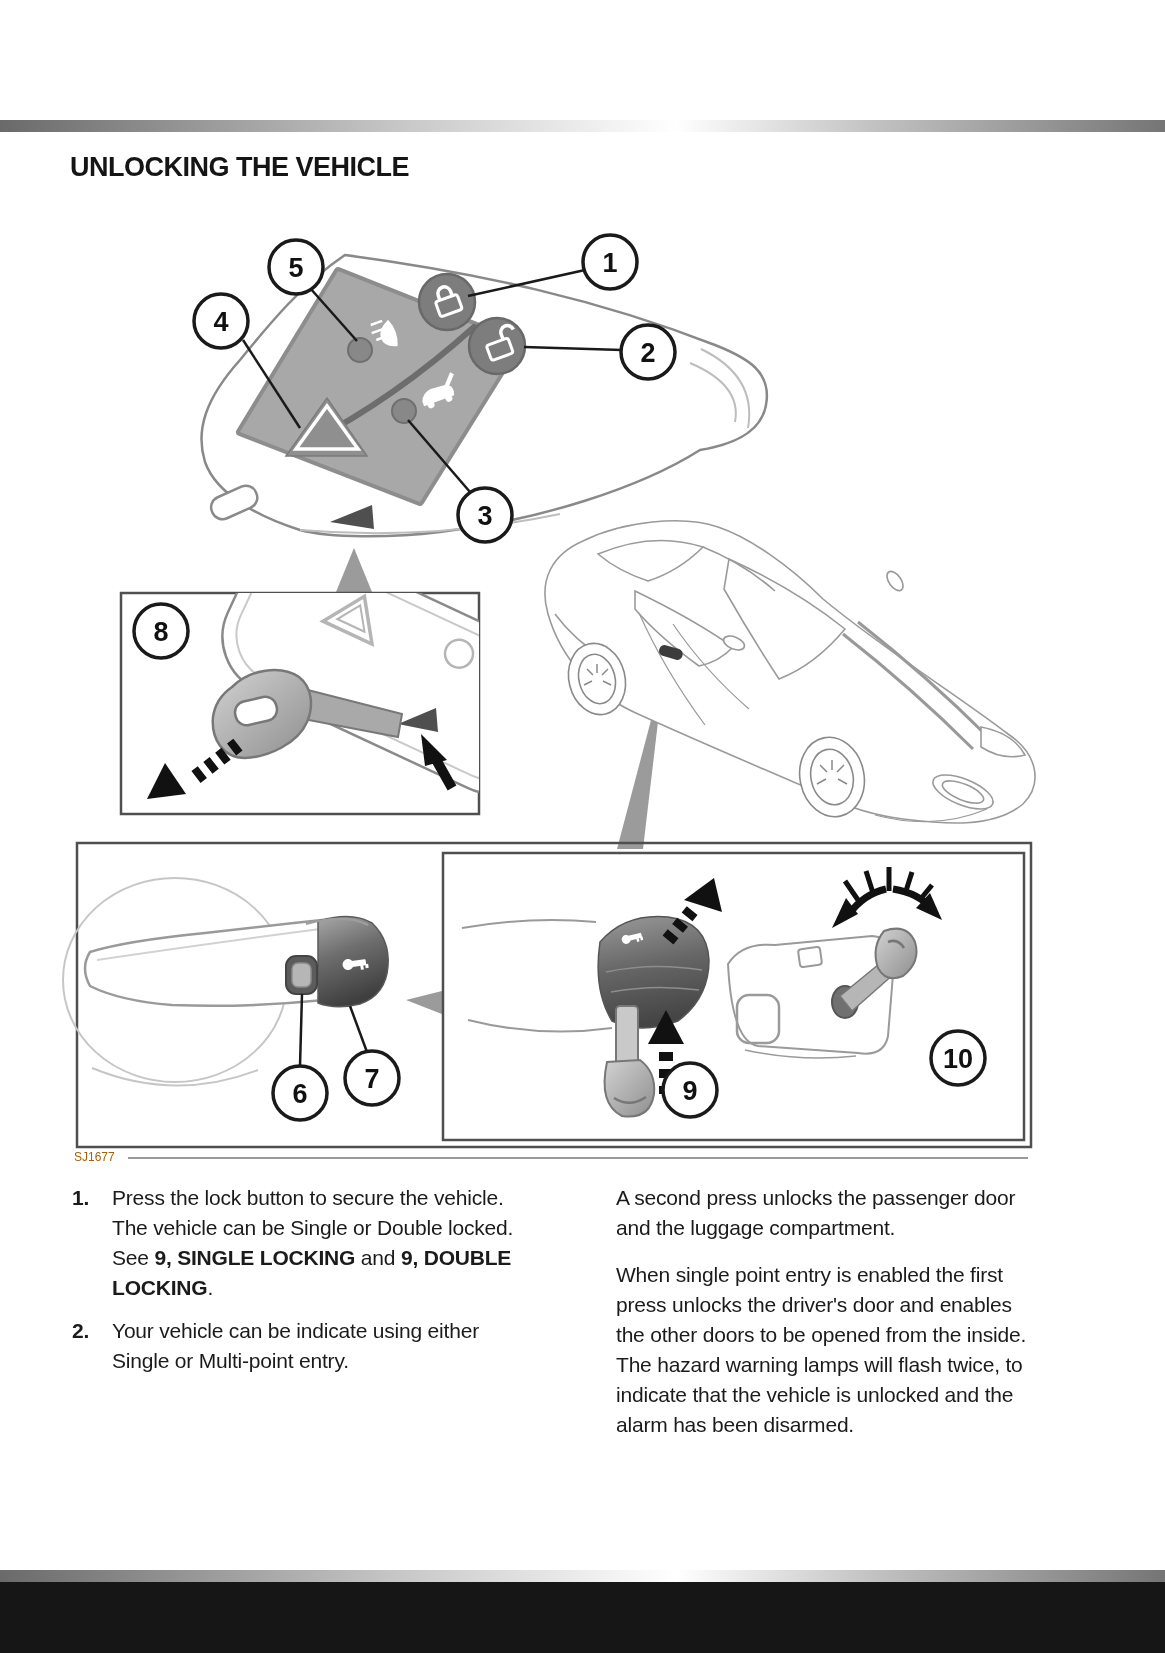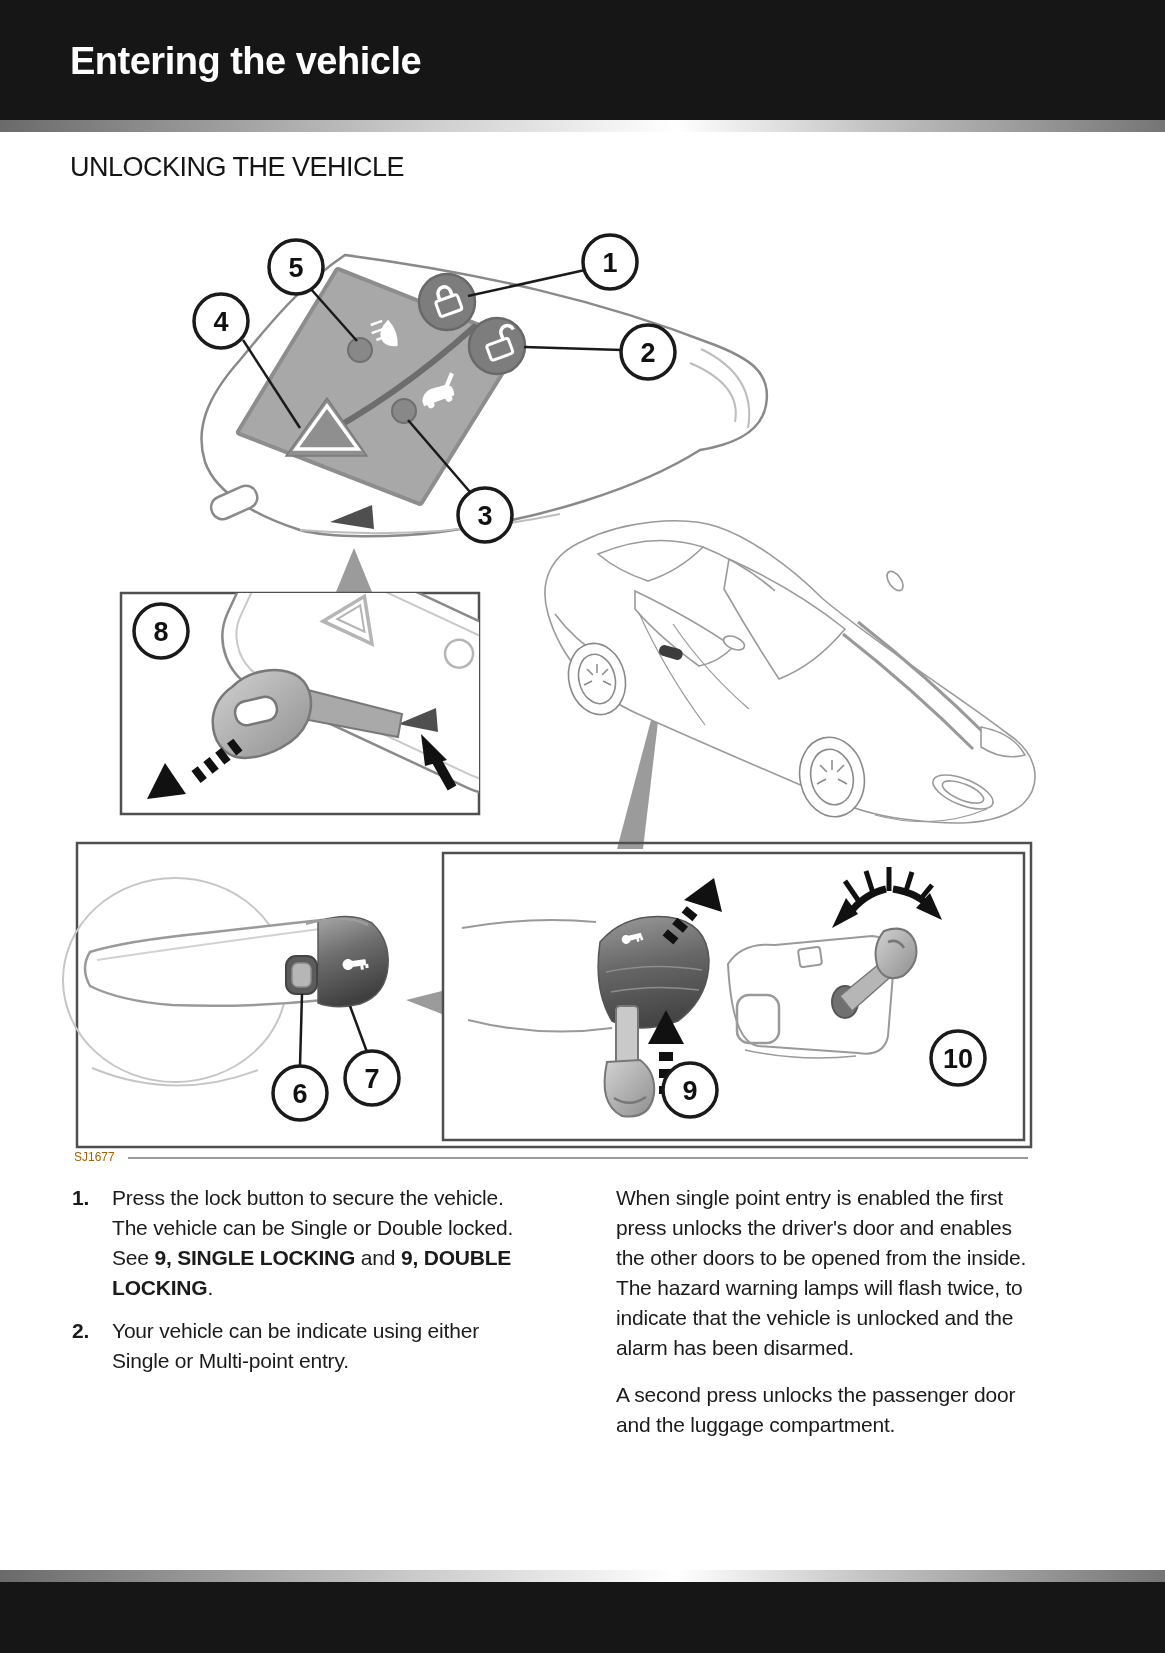--- a/index.html
+++ b/index.html
@@ -8,21 +8,21 @@
   
   .header-bar{position:absolute;left:0;top:0;width:1165px;height:120px;background:#161616;}
   .header-title{position:absolute;left:70px;top:40px;margin:0;color:#ffffff;
         font-size:38px;font-weight:bold;letter-spacing:-0.5px;}
   .metal{position:absolute;left:0;width:1165px;height:12px;
         background:linear-gradient(90deg,#6a6a6a 0%,#c9c9c9 35%,#ffffff 58%,#c2c2c2 75%,#757575 100%);}
   .metal.top{top:120px;}
   .metal.bottom{top:1570px;}
   
   .section-title{position:absolute;left:70px;top:152px;margin:0;color:#151515;
-        font-size:27px;font-weight:normal;letter-spacing:-0.5px;}
+        font-size:27px;font-weight:bold;letter-spacing:-0.5px;}
   
   .figure-svg{position:absolute;left:0;top:200px;}
   .figure-code{position:absolute;left:74px;top:1150px;font-size:12px;color:#a16207;}
   .figure-rule{position:absolute;left:128px;top:1157px;width:900px;height:2px;background:#9a9a9a;}
   
   .col{position:absolute;color:#1b1b1b;font-size:21px;line-height:30px;letter-spacing:-0.2px;}
   .col-left{left:72px;top:1183px;width:462px;}
   .col-right{left:616px;top:1183px;width:424px;}
   .li{position:relative;padding-left:40px;margin:0 0 13px 0;}
   .li .num{position:absolute;left:0;top:0;font-weight:bold;}
@@ -31,23 +31,20 @@
   
   .footer-bar{position:absolute;left:0;top:1582px;width:1165px;height:71px;background:#161616;}
   
   .callout-num{font-family:"Liberation Sans",sans-serif;font-size:27px;font-weight:bold;fill:#111;}
 </style>
 </head>
 <body>
 
 <div class="page">
 
-  <div class="header-bar">
-    <h1 class="header-title">Entering the vehicle</h1>
-  </div>
   <div class="metal top"></div>
 
   <h2 class="section-title">UNLOCKING THE VEHICLE</h2>
 
   <svg class="figure-svg" width="1100" height="970" viewBox="0 0 1100 970">
     <defs>
       <linearGradient id="gradCover" x1="0" y1="0" x2="0.3" y2="1">
         <stop offset="0" stop-color="#a8a8a8"></stop>
           <stop offset="0.45" stop-color="#6e6e6e"></stop>
           <stop offset="1" stop-color="#3f3f3f"></stop>
@@ -347,21 +344,21 @@
       <span class="num">1.</span>
       <span><span>Press the lock button to secure the vehicle. The vehicle can be Single or Double locked. See </span><span class="b">9, SINGLE LOCKING</span><span> and </span><span class="b">9, DOUBLE LOCKING</span><span>.</span></span>
     </div>
     <div class="li">
       <span class="num">2.</span>
       <span>Your vehicle can be indicate using either Single or Multi-point entry.</span>
     </div>
   </div>
 
   <div class="col col-right">
+    <p class="para">A second press unlocks the passenger door and the luggage compartment.</p>
     <p class="para">When single point entry is enabled the first press unlocks the driver's door and enables the other doors to be opened from the inside. The hazard warning lamps will flash twice, to indicate that the vehicle is unlocked and the alarm has been disarmed.</p>
-    <p class="para">A second press unlocks the passenger door and the luggage compartment.</p>
   </div>
 
   <div class="metal bottom"></div>
   <div class="footer-bar">
     
   </div>
 </div>
 
 </body></html>

